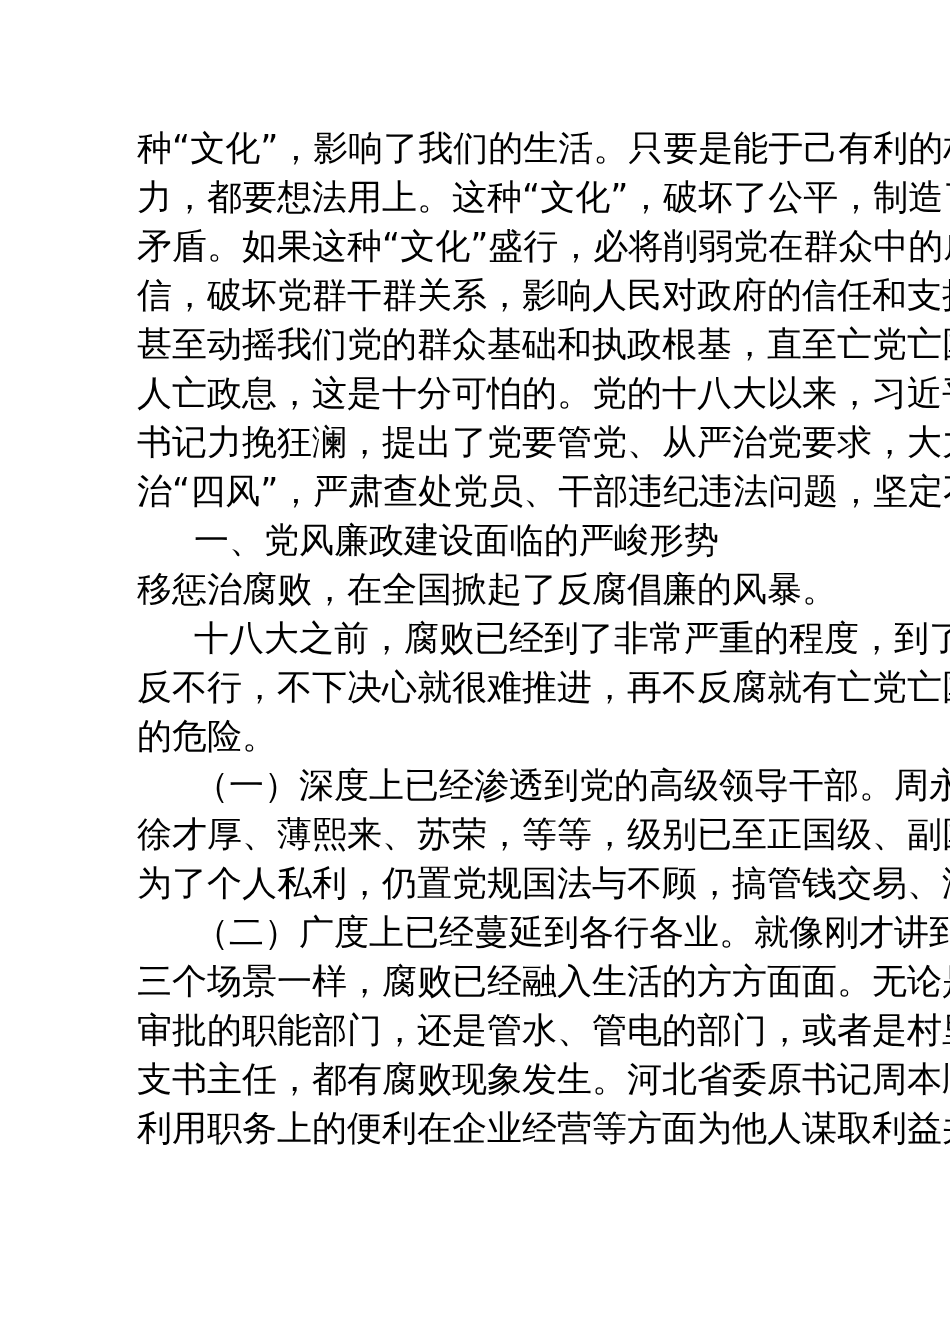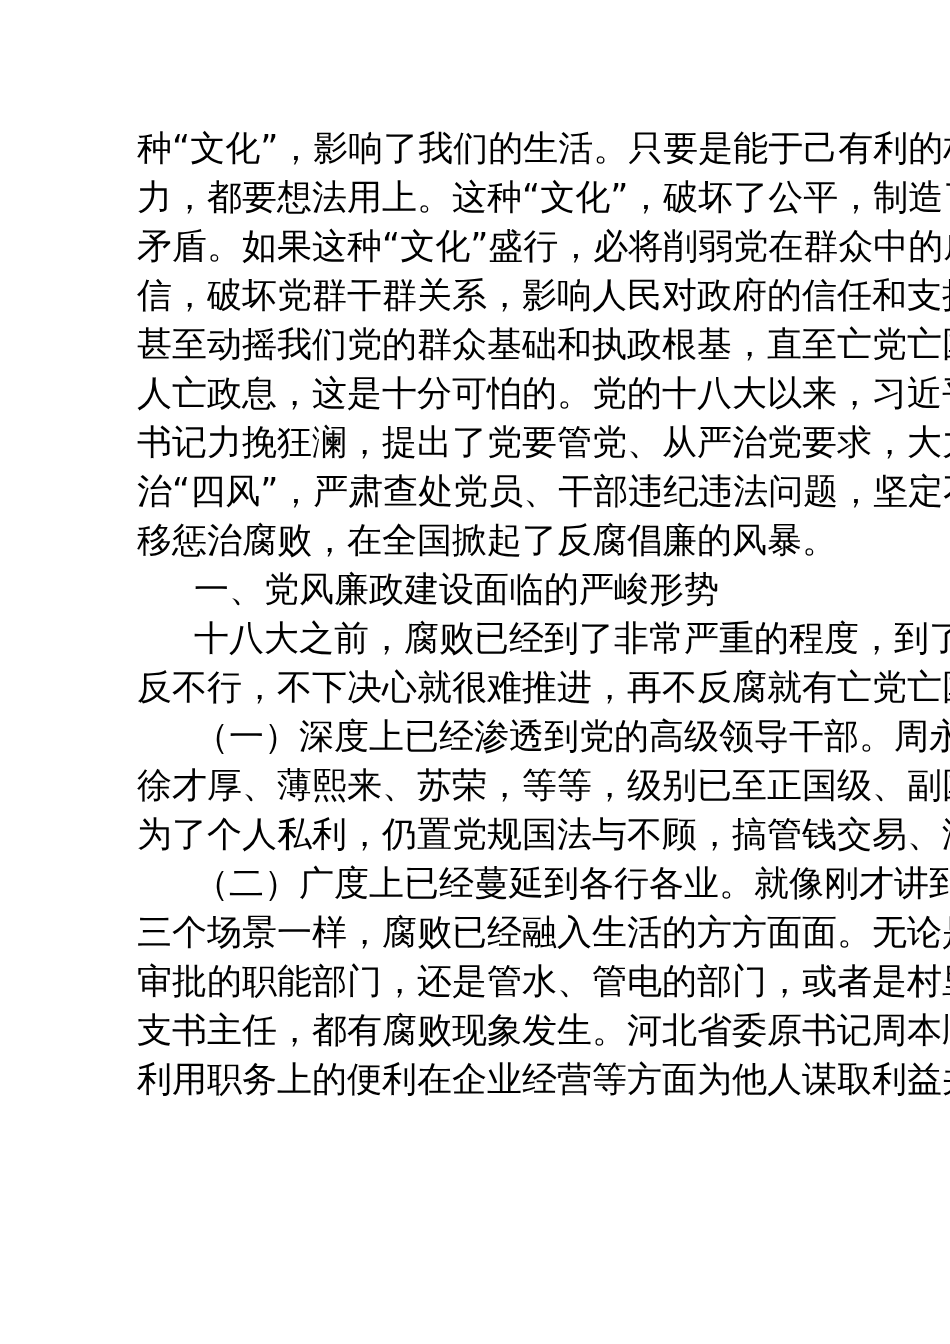--- a/index.html
+++ b/index.html
@@ -47,24 +47,25 @@
 <div class="page">
   <div class="text-block" id="text-block">
       <div class="line">种“文化”，影响了我们的生活。只要是能于己有利的权</div>
       <div class="line">力，都要想法用上。这种“文化”，破坏了公平，制造了</div>
       <div class="line">矛盾。如果这种“文化”盛行，必将削弱党在群众中的威</div>
       <div class="line">信，破坏党群干群关系，影响人民对政府的信任和支持，</div>
       <div class="line">甚至动摇我们党的群众基础和执政根基，直至亡党亡国，</div>
       <div class="line">人亡政息，这是十分可怕的。党的十八大以来，习近平总</div>
       <div class="line">书记力挽狂澜，提出了党要管党、从严治党要求，大力整</div>
       <div class="line">治“四风”，严肃查处党员、干部违纪违法问题，坚定不</div>
+      <div class="line indent heading">一、党风廉政建设面临的严峻形势</div>
       <div class="line">移惩治腐败，在全国掀起了反腐倡廉的风暴。</div>
-      <div class="line indent heading">一、党风廉政建设面临的严峻形势</div>
       <div class="line indent">十八大之前，腐败已经到了非常严重的程度，到了不</div>
       <div class="line">反不行，不下决心就很难推进，再不反腐就有亡党亡国的</div>
+      <div class="line">的危险。</div>
       <div class="line indent">（一）深度上已经渗透到党的高级领导干部。周永康、</div>
       <div class="line">徐才厚、薄熙来、苏荣，等等，级别已至正国级、副国级</div>
       <div class="line">为了个人私利，仍置党规国法与不顾，搞管钱交易、滥用</div>
       <div class="line indent">（二）广度上已经蔓延到各行各业。就像刚才讲到的</div>
       <div class="line">三个场景一样，腐败已经融入生活的方方面面。无论是管</div>
       <div class="line">审批的职能部门，还是管水、管电的部门，或者是村里的</div>
       <div class="line">支书主任，都有腐败现象发生。河北省委原书记周本顺，</div>
       <div class="line">利用职务上的便利在企业经营等方面为他人谋取利益并收</div>
     </div>
 </div>

